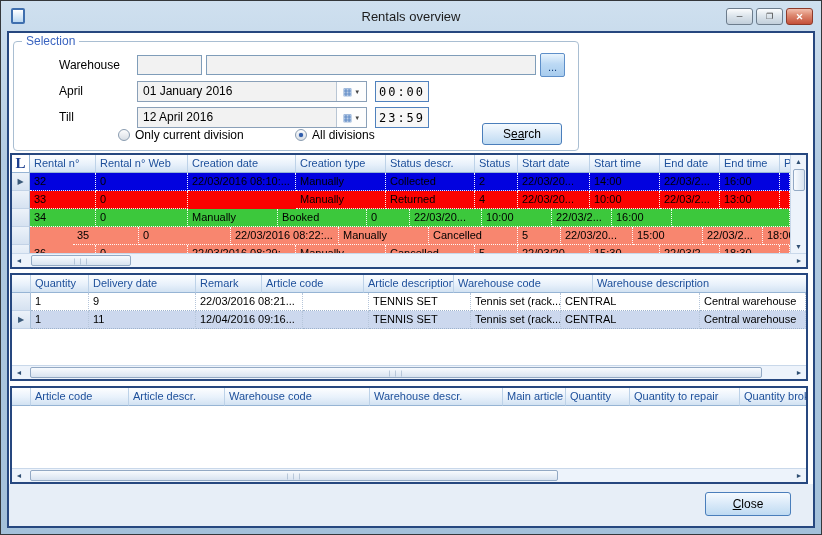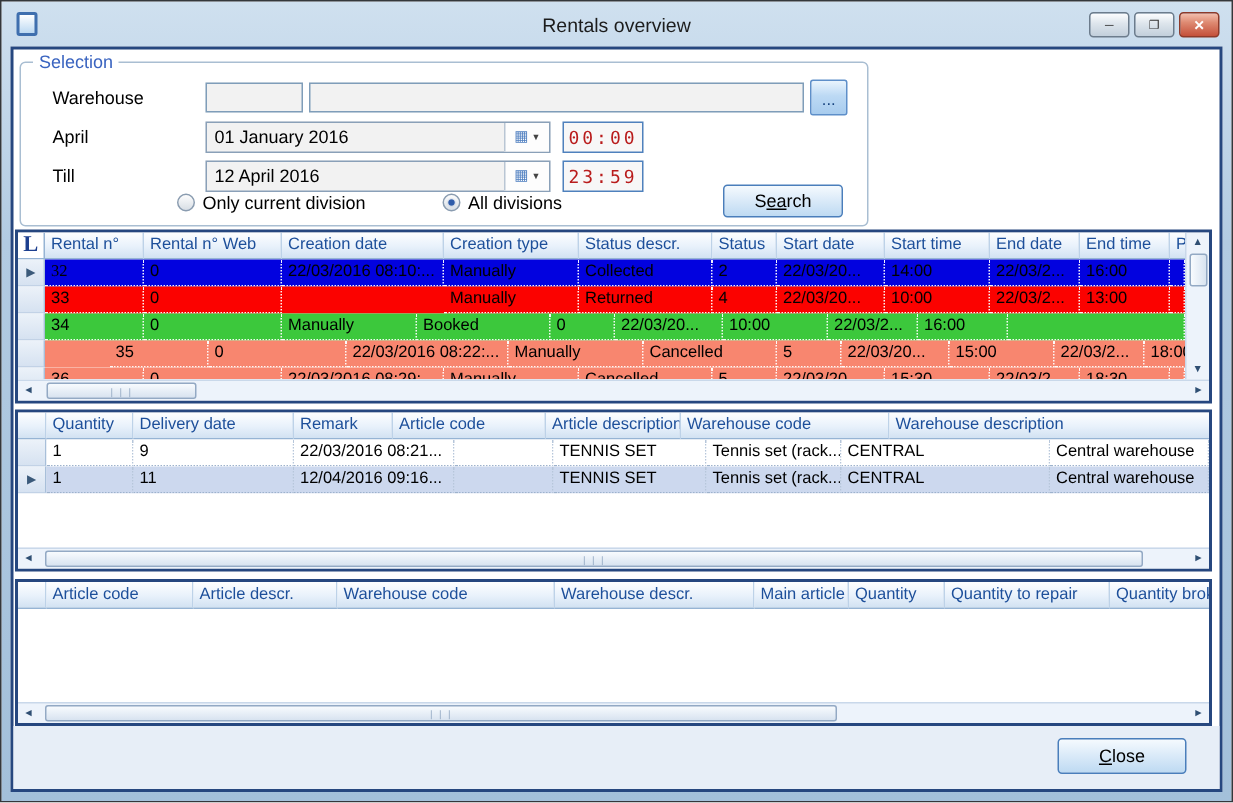--- a/index.html
+++ b/index.html
@@ -21,33 +21,33 @@
     border-color:#8d3a2a; color:#fff; font-weight:bold; font-size:9px; }
 
   .client { position:absolute; left:6px; right:6px; top:30px; bottom:6px;
     border:2px solid #26477f; background:#ffffff; }
 
   
   .groupbox { position:absolute; left:4px; top:8px; width:566px; height:110px;
     border:1px solid #a9bed2; border-radius:4px; }
   .legend { position:absolute; top:-8px; left:8px; background:#fff; padding:0 4px;
     font-size:12px; color:#3a64c0; }
-  .lbl { position:absolute; font-size:12px; color:#000; }
+  .lbl { position:absolute; font-size:12px; color:#000;margin-left:24px; }
   .tfield { position:absolute; background:#f2f2f2; border:1px solid #7f9db9; }
   .browse { position:absolute; border:1px solid #5e8fc9; border-radius:2px;
     background:linear-gradient(#e9f4fd,#bcd9f4 45%,#a8ccee); font-size:11px; color:#16427e;
     display:flex; align-items:flex-end; justify-content:center; padding-bottom:3px; }
   .datefield { position:absolute; background:#f2f2f2; border:1px solid #8aa0b8; display:flex; }
   .datetext { flex:1; font-size:12px; color:#000; padding:2px 0 0 5px; white-space:nowrap; overflow:hidden; }
   .datedrop { width:30px; background:#fdfdfd; border-left:1px solid #b9c6d4;
     display:flex; align-items:center; justify-content:center; gap:2px; }
   .cal-ico { font-size:10px; color:#4f7fc0; line-height:1; }
   .drop-arrow { font-size:6px; color:#444; }
   .timefield { position:absolute; background:#f7f7f7; border:1px solid #4f81bd;
-    font-family:"DejaVu Sans Mono",monospace; font-size:12px; color:#b91c1c;
+    font-family:"DejaVu Sans Mono",monospace; font-size:12px; color:#000000;
     display:flex; align-items:center; justify-content:center; letter-spacing:2px; }
   .radio { position:absolute; display:flex; align-items:center; gap:5px; font-size:12px; color:#000; }
   .rdot { width:12px; height:12px; border-radius:50%; border:1px solid #8a9cb0;
     background:linear-gradient(#fdfdfd,#d8dee5); position:relative; }
   .rdot.on::after { content:""; position:absolute; left:3px; top:3px; width:4px; height:4px;
     border-radius:50%; background:#2f5caa; box-shadow:0 0 1px #2f5caa; }
   .pushbtn { position:absolute; border:1px solid #4a7ebb; border-radius:3px;
     background:linear-gradient(#f5fafe,#dcebf9 45%,#bedaf2); font-size:12px; color:#000;
     display:flex; align-items:center; justify-content:center; cursor:default; }
   .pushbtn .u { text-decoration:underline; }
@@ -182,21 +182,21 @@
             <div class="hcell" style="width:60px;">End date</div>
             <div class="hcell" style="width:60px;">End time</div>
             <div class="hcell flexc">P</div>
           </div>
 
           <div class="row">
             <div class="selcell" style="width:18px;">
                 <span>▶</span>
               </div>
             <div class="rowcells" style="background-color: rgb(2, 2, 223);">
-              <div class="cell" style="width:66px;font-family:Liberation Serif, serif;">32</div>
+              <div class="cell" style="width:66px;">32</div>
               <div class="cell" style="width:92px;">0</div>
               <div class="cell" style="width:108px;">22/03/2016 08:10:...</div>
               <div class="cell" style="width:90px;">Manually</div>
               <div class="cell" style="width:89px;">Collected</div>
               <div class="cell" style="width:43px;">2</div>
               <div class="cell" style="width:72px;">22/03/20...</div>
               <div class="cell" style="width:70px;">14:00</div>
               <div class="cell" style="width:60px;">22/03/2...</div>
               <div class="cell" style="width:60px;">16:00</div>
               <div class="cell flexc"></div>

